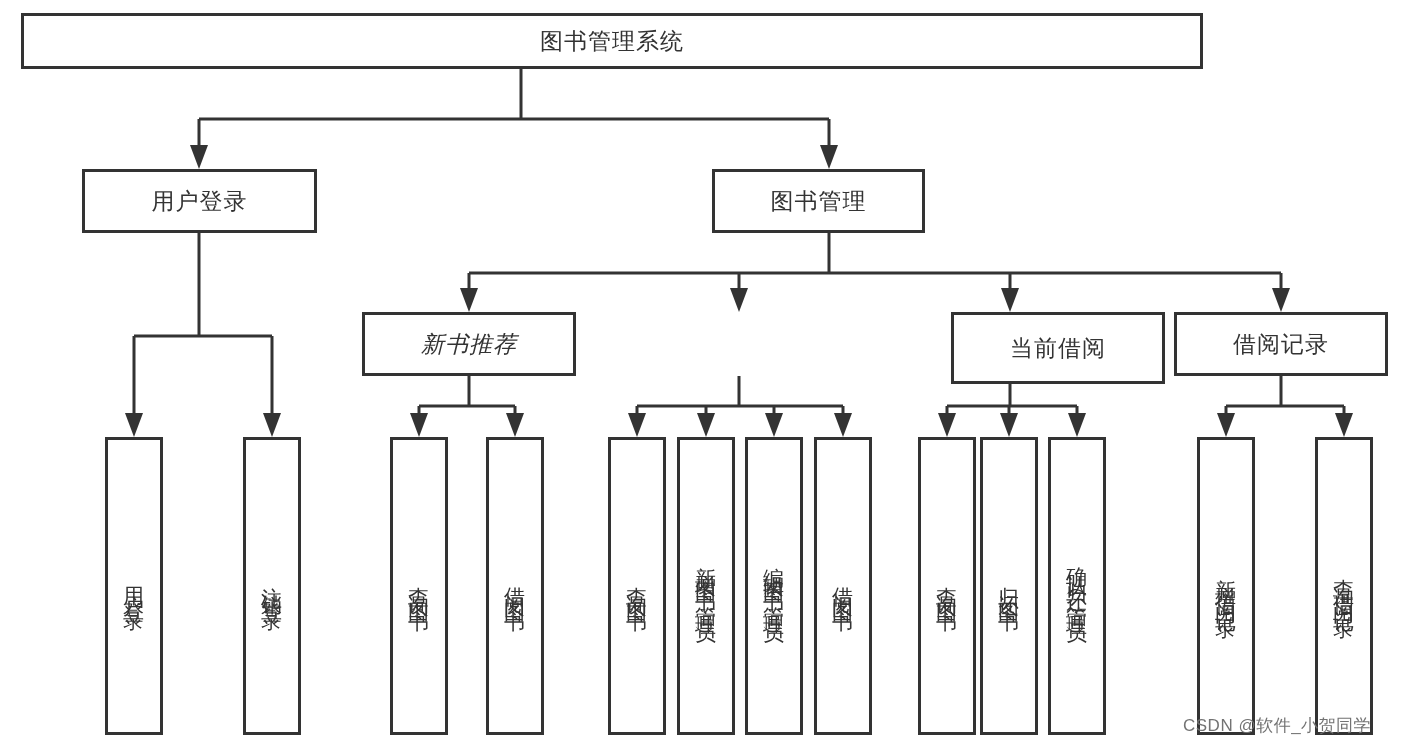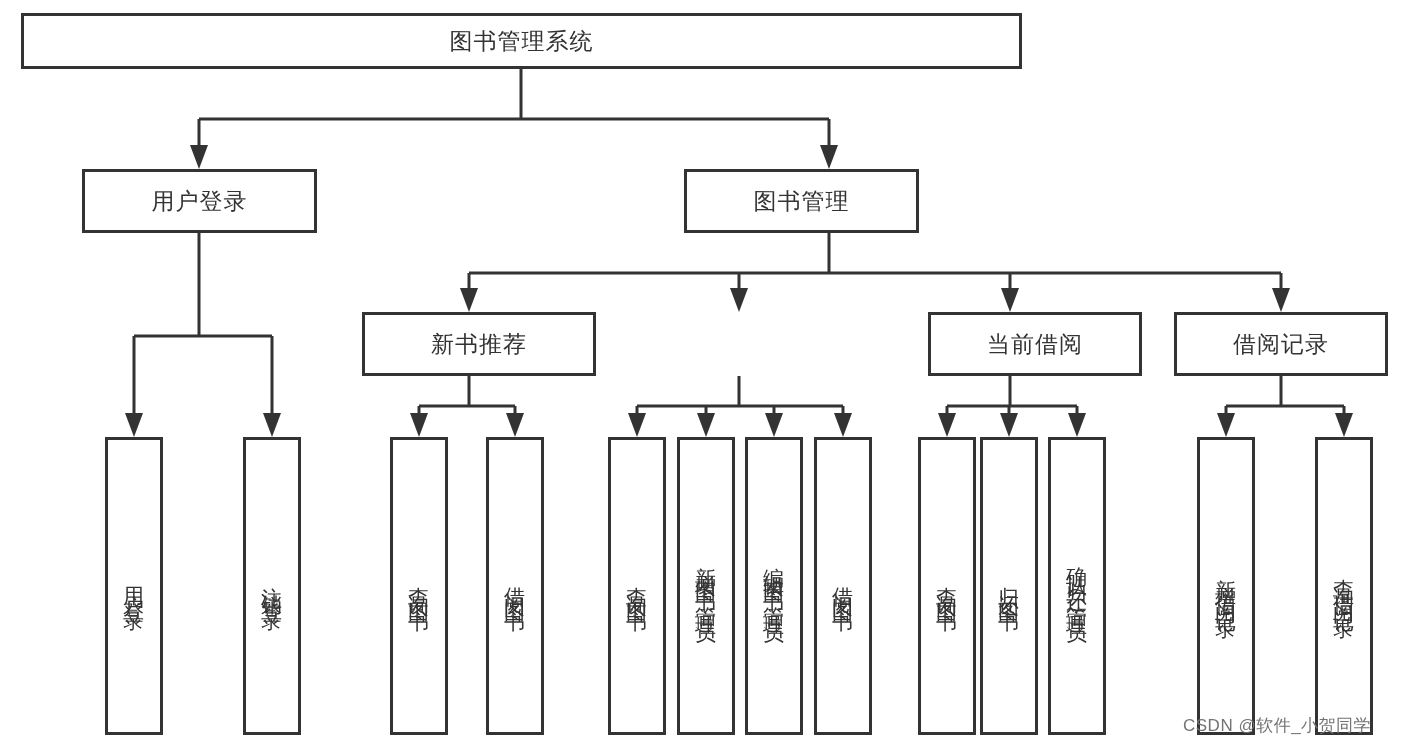--- a/index.html
+++ b/index.html
@@ -87,27 +87,27 @@
       <path d="M765 413h18l-9 24z"></path>
       <path d="M834 413h18l-9 24z"></path>
       <path d="M938 413h18l-9 24z"></path>
       <path d="M1000 413h18l-9 24z"></path>
       <path d="M1068 413h18l-9 24z"></path>
       <path d="M1217 413h18l-9 24z"></path>
       <path d="M1335 413h18l-9 24z"></path>
     </g>
   </svg>
 
-  <div class="node node-h" style="left:21px; top:13px; width:1001px; height:56px;">图书管理系统</div>
+  <div class="node node-h" style="left:21px; top:13px; width:1182px; height:56px;">图书管理系统</div>
 
   <div class="node node-h" style="left:82px; top:169px; width:235px; height:64px;">用户登录</div>
-  <div class="node node-h" style="left:684px; top:169px; width:235px; height:64px;">图书管理</div>
+  <div class="node node-h" style="left:712px; top:169px; width:213px; height:64px;">图书管理</div>
 
-  <div class="node node-h" style="left:362px; top:312px; width:234px; height:64px;">新书推荐</div>
-  <div class="node node-h" style="left:928px; top:312px; width:214px; height:64px;">当前借阅</div>
+  <div class="node node-h" style="left:362px; top:312px; width:214px; height:64px;font-style:italic;">新书推荐</div>
+  <div class="node node-h" style="left:951px; top:312px; width:214px; height:72px;">当前借阅</div>
   <div class="node node-h" style="left:1174px; top:312px; width:214px; height:64px;">借阅记录</div>
 
   <div class="node node-v" style="left:105px;">
     <span class="vtext">用户登录</span>
   </div>
   <div class="node node-v" style="left:243px;">
     <span class="vtext">注销登录</span>
   </div>
 
   <div class="node node-v" style="left:390px;">

